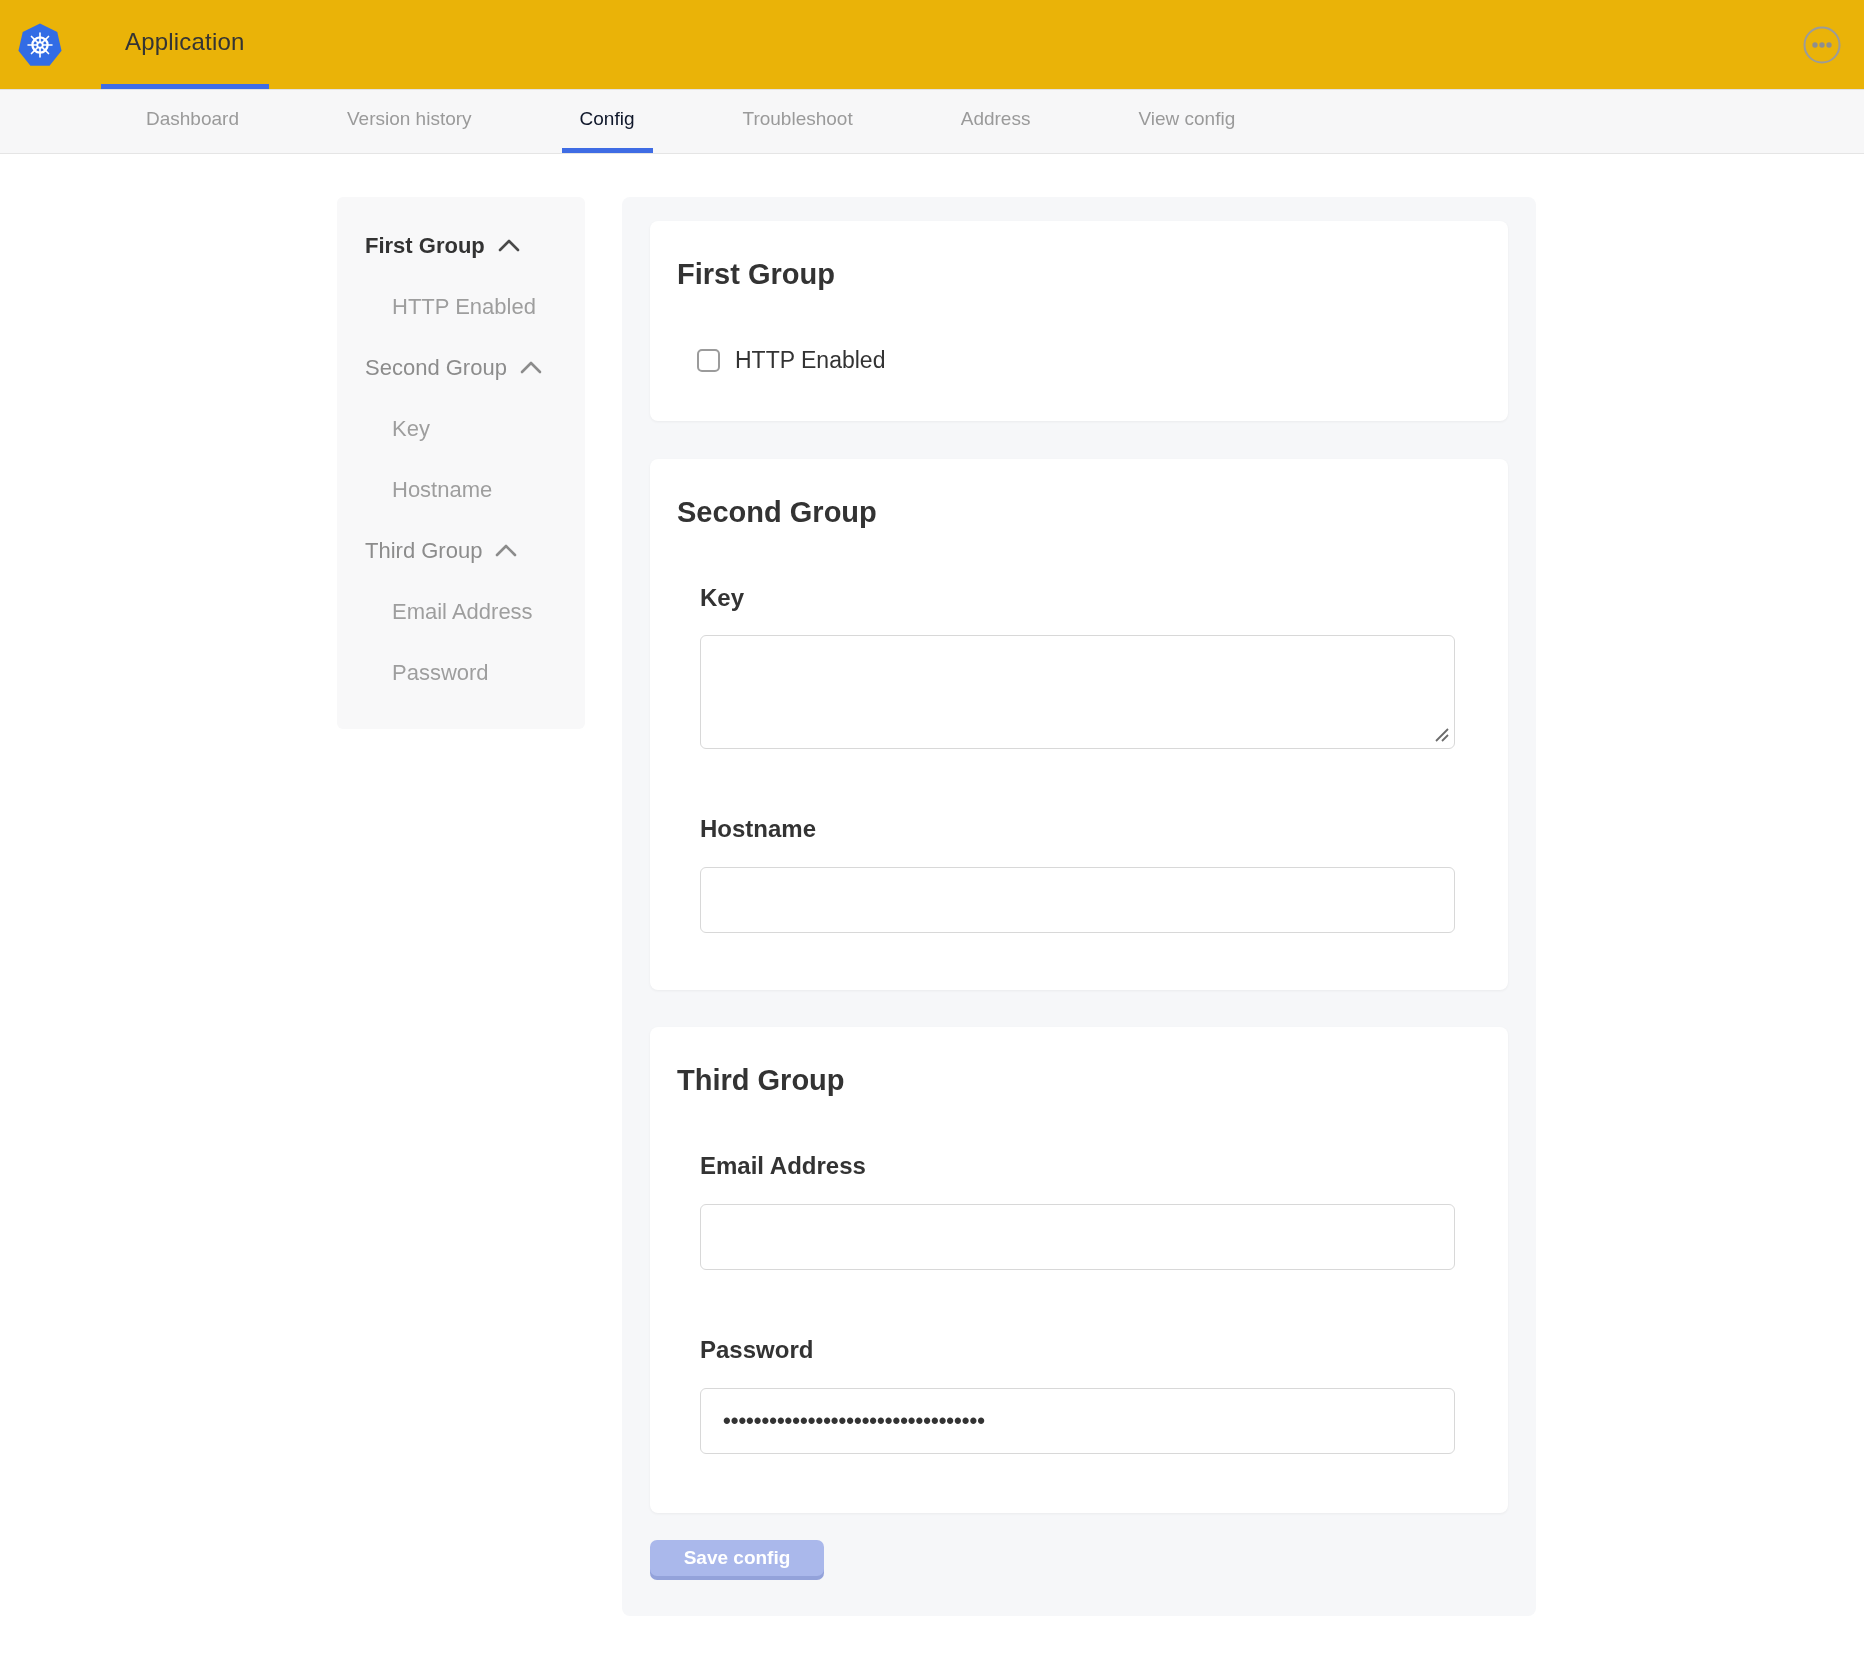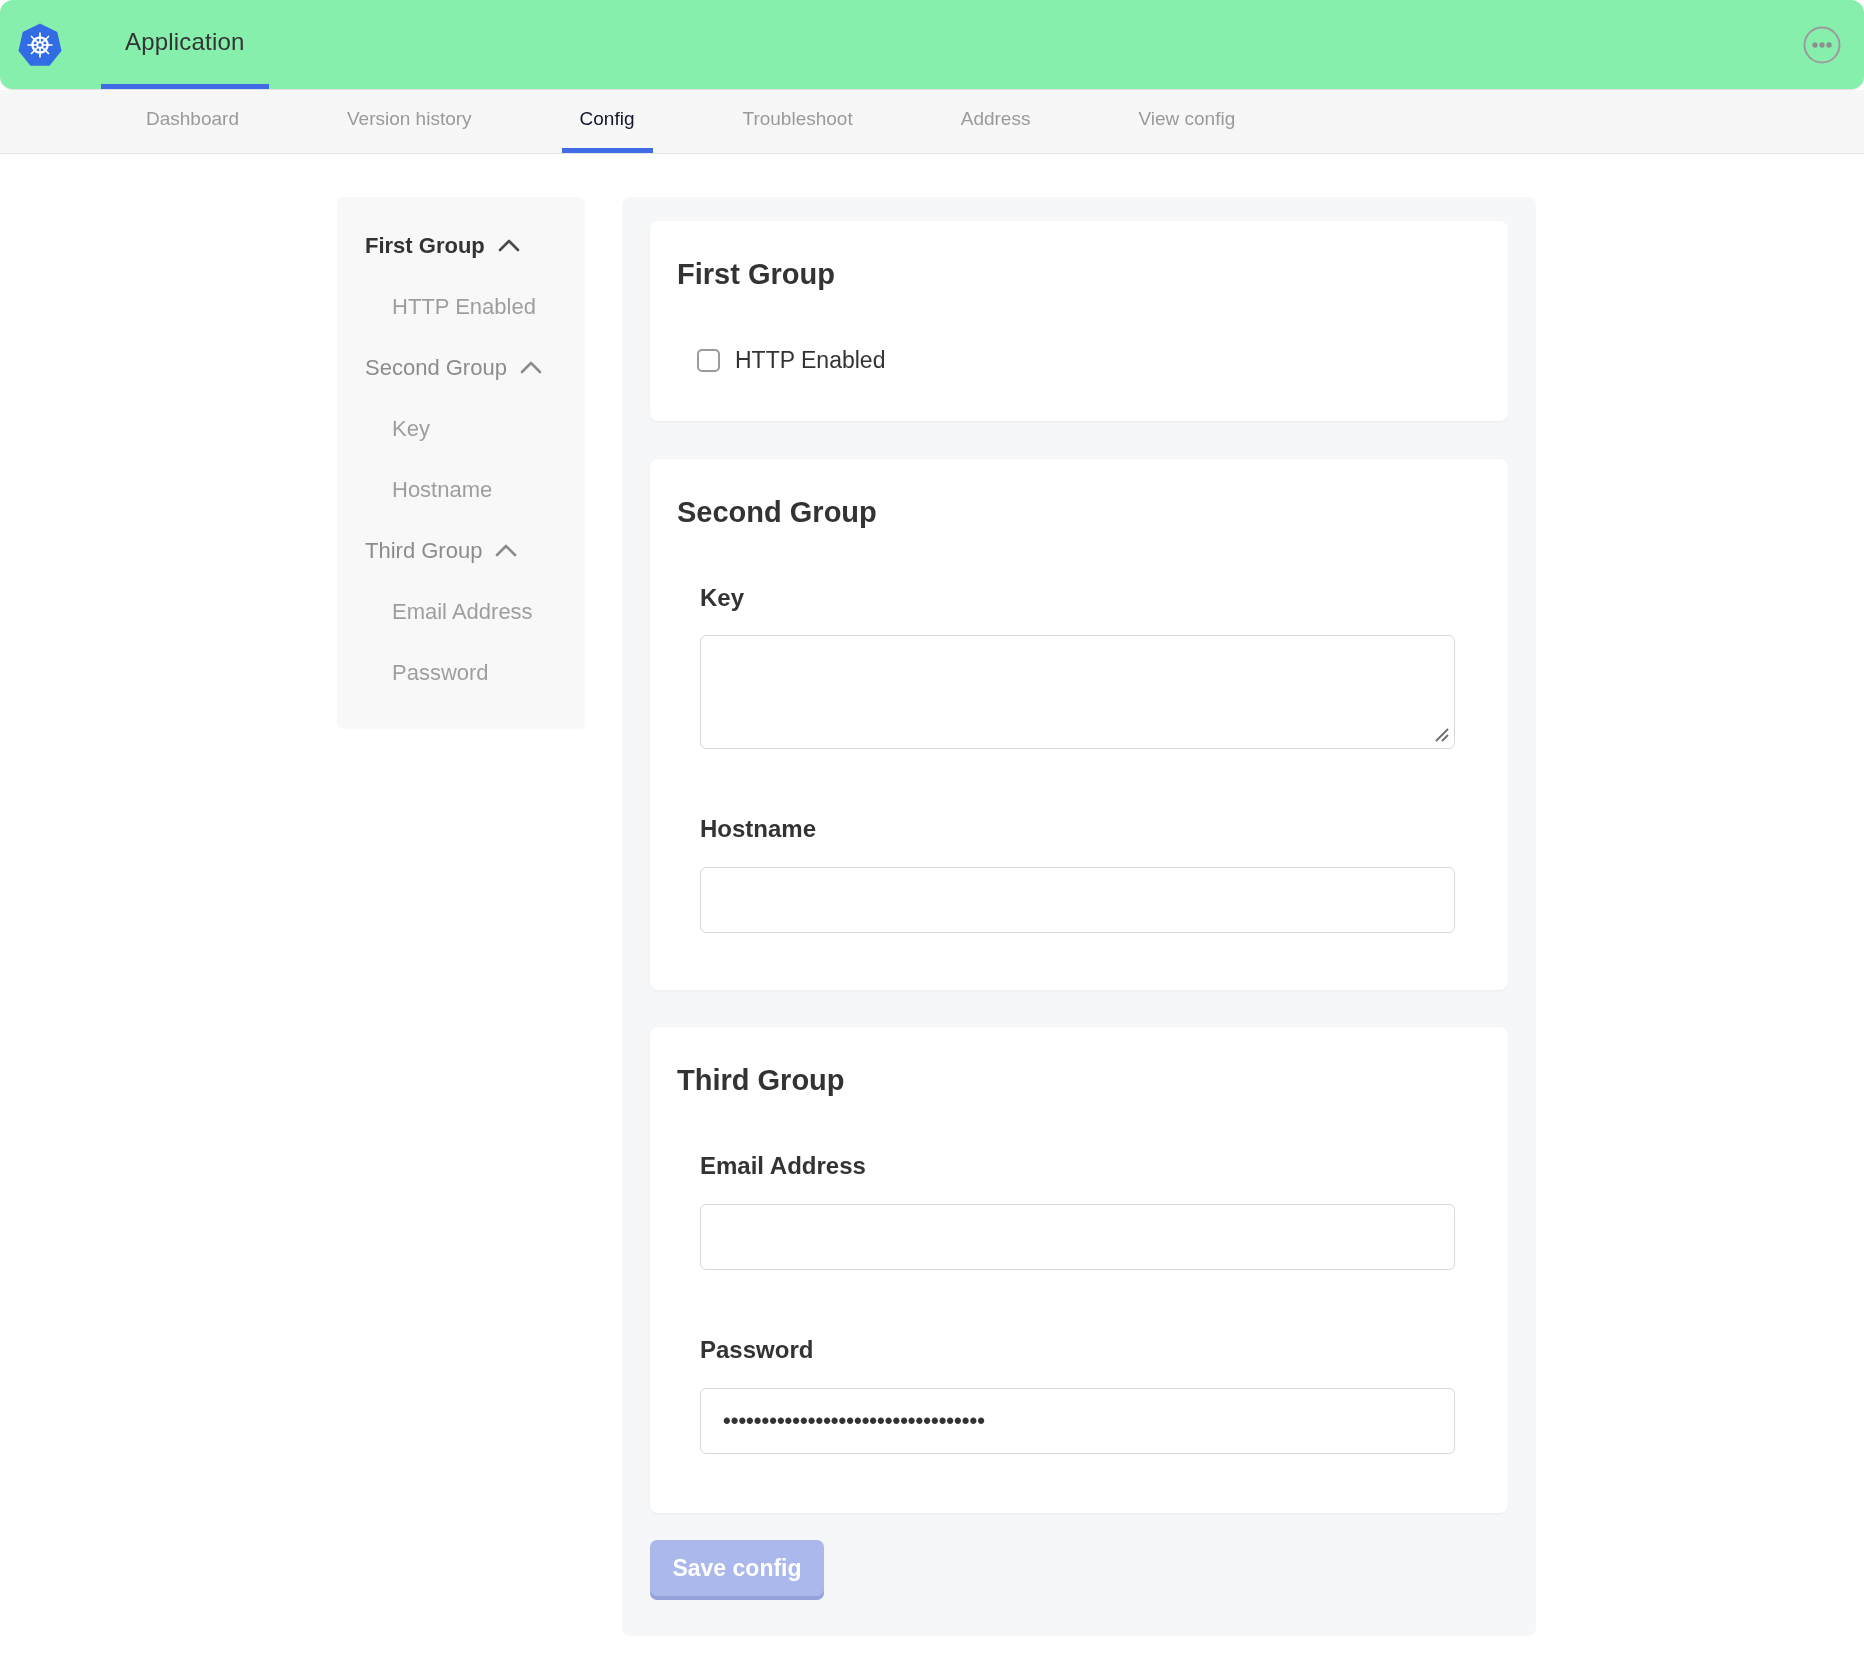--- a/index.html
+++ b/index.html
@@ -1,22 +1,22 @@
 <!DOCTYPE html>
 <html><head>
 <meta charset="utf-8">
 <style>
   * { margin: 0; padding: 0; box-sizing: border-box; }
   html, body { width: 1864px; height: 1680px; background: #ffffff; overflow: hidden; }
   body { font-family: "Liberation Sans", sans-serif; color: #363636; }
 
   
   .header {
-    height: 90px; background: #86efac; border-bottom: 1px solid #e2e2e2;
-    display: flex; align-items: stretch; position: relative; border-radius: 13px;
+    height: 90px; background: #eab308; border-bottom: 1px solid #e2e2e2;
+    display: flex; align-items: stretch; position: relative;
   }
   .logo-wrap { display: flex; align-items: center; padding-left: 17px; }
   .app-tab {
     margin-left: 38px; padding: 0 24px; display: flex; align-items: center;
     border-bottom: 5px solid #3f6ce4; cursor: pointer;
   }
   .app-tab span { font-size: 24px; color: #343434; letter-spacing: 0.2px; }
   .header-spacer { flex: 1; }
   .menu-btn {
     align-self: center; margin-right: 22px; width: 40px; height: 40px;
@@ -84,23 +84,23 @@
   .ta-wrap { position: relative; margin-top: 23px; width: 100%; }
   .field textarea {
     display: block; width: 100%; height: 114px; border: 1px solid #d8d8d8;
     border-radius: 6px; background: #fff; resize: none; outline: none;
     font-size: 22px; padding: 12px 22px; font-family: "Liberation Sans", sans-serif;
   }
   .resize-handle { position: absolute; right: 4px; bottom: 5px; pointer-events: none; }
   .pw { font-weight: 700; letter-spacing: 0px; color: #2e2e2e; }
 
   .save-btn {
-    margin-top: 27px; margin-left: 0px; width: 174px; height: 56px;
+    margin-top: 27px; margin-left: 0px; width: 174px; height: 36px;
     background: #aab8eb; border: none; border-radius: 7px;
-    box-shadow: 0 4px 0 #93a2da; color: #ffffff; font-size: 23px; font-weight: 700;
+    box-shadow: 0 4px 0 #93a2da; color: #ffffff; font-size: 19px; font-weight: 700;
     font-family: "Liberation Sans", sans-serif; cursor: default;
   }
 </style>
 </head>
 <body>
 
 <div class="header">
   <div class="logo-wrap">
     <svg viewBox="0 0 100 100" width="46" height="46">
       <polygon points="50,3 87.5,21.5 96.8,62.3 70.8,95 29.2,95 3.2,62.3 12.5,21.5" fill="#326ce5"></polygon>

